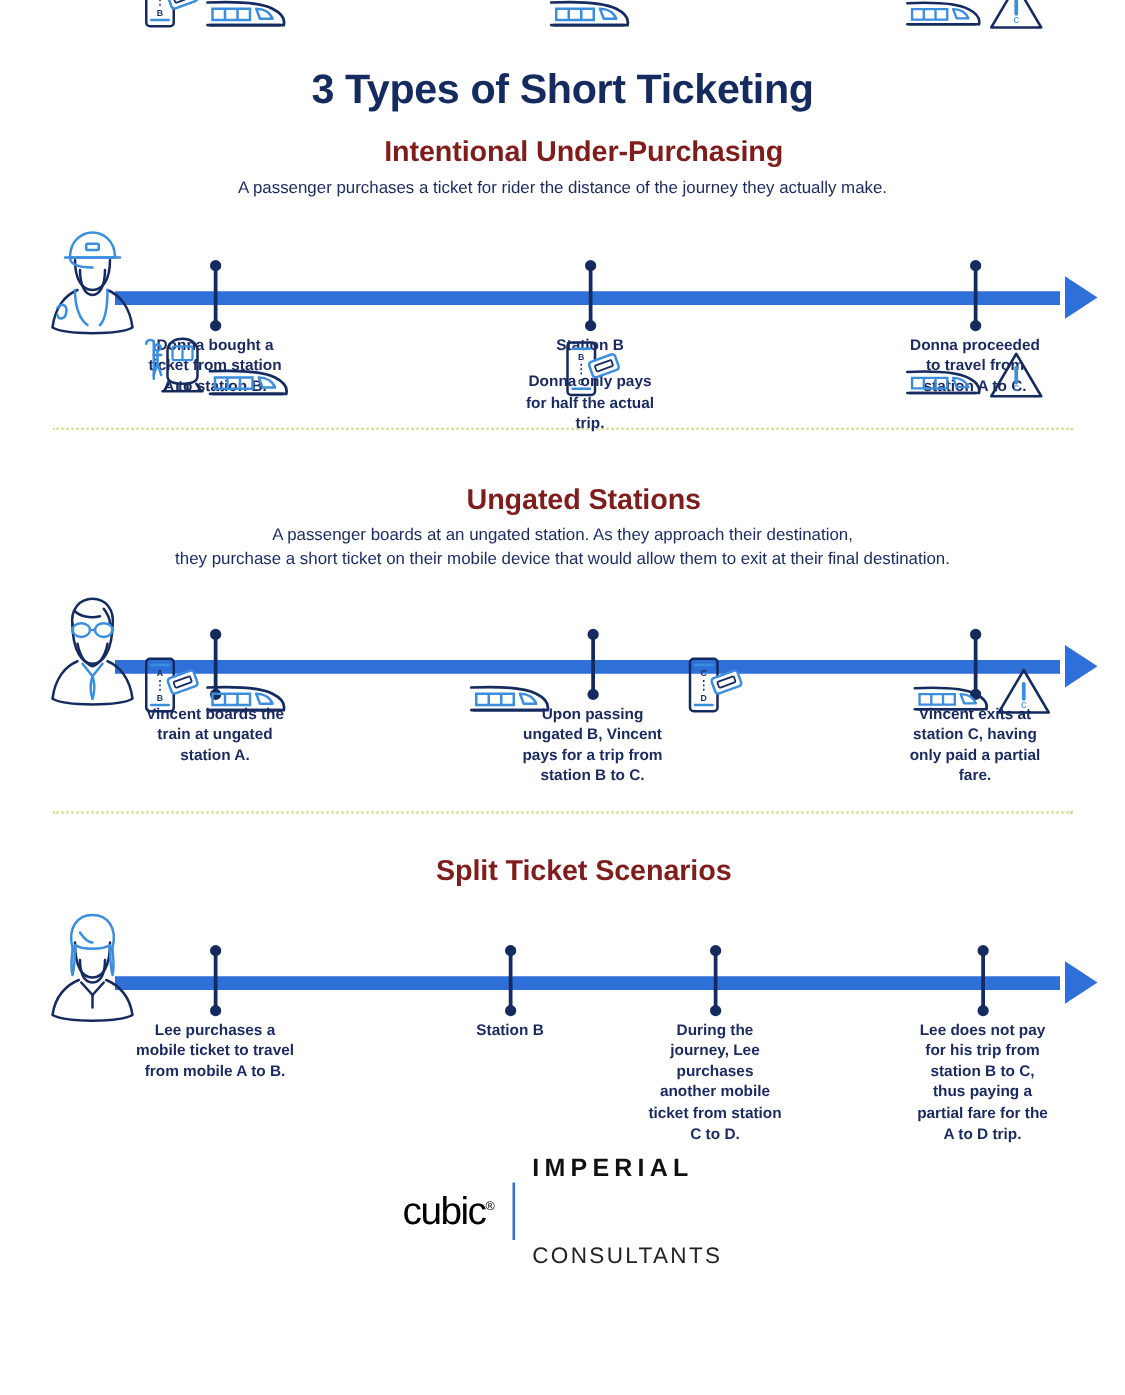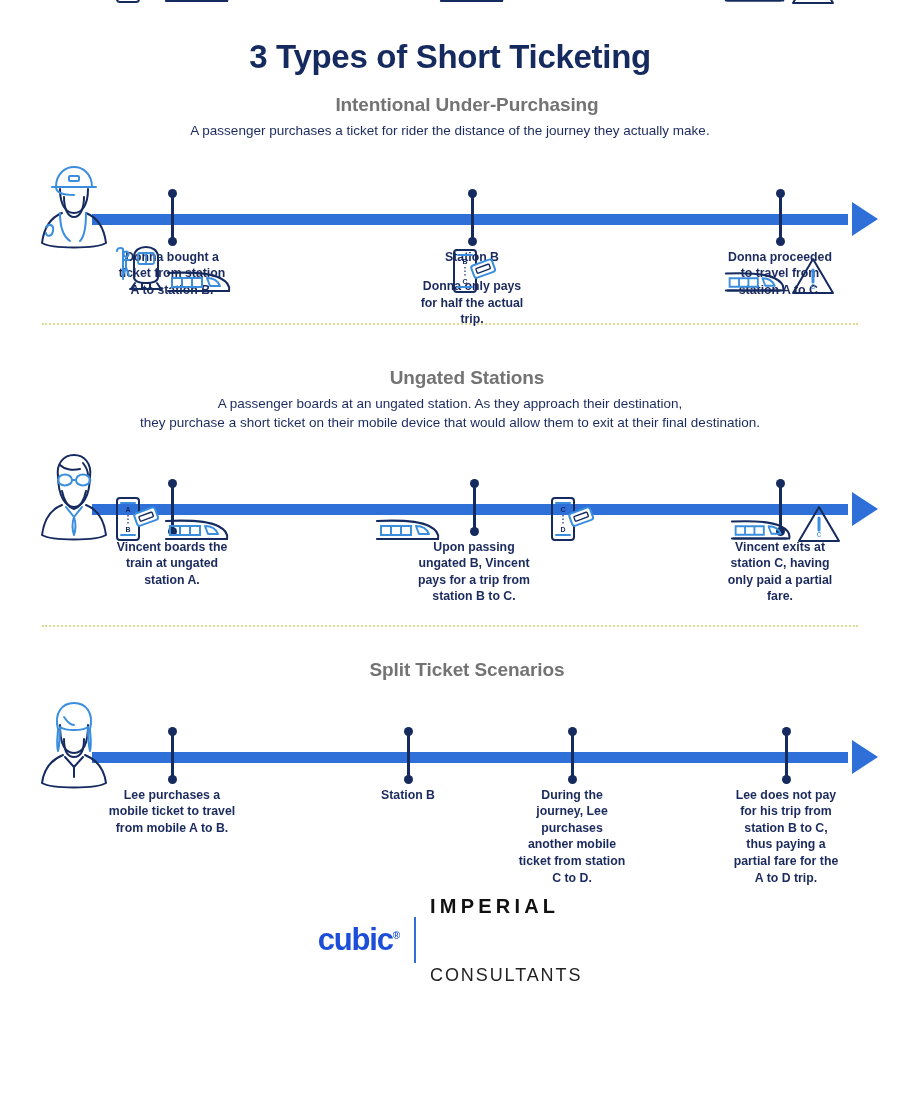--- a/index.html
+++ b/index.html
@@ -16,30 +16,30 @@
 
   .page { width: 900px; height: 1116px; position: relative; }
 
   
   .main-title {
     text-align: center;
     font-size: 33px;
     font-weight: bold;
     color: #152a5e;
     letter-spacing: -0.3px;
-    padding-top: 38px;
+    padding-top: 52px;
   }
 
   
   .section { position: relative; }
   .section-head { text-align: center; }
   .section-title {
-    font-size: 19px;
+    font-size: 23px;
     font-weight: bold;
-    color: #737373;
+    color: #7f1d1d;
     letter-spacing: -0.1px;
     padding-left: 34px;
   }
   .section-desc {
     font-size: 13.5px;
     color: #1b2a5e;
     line-height: 1.45;
     margin-top: 5px;
     padding: 0 16px;
   }
@@ -130,22 +130,22 @@
   
   .footer {
     display: flex;
     align-items: center;
     justify-content: center;
     gap: 14px;
     padding-top: 12px;
   }
   .logo-cubic {
     font-size: 31px;
-    font-weight: bold;
-    color: #1d4ed8;
+    font-weight: normal;
+    color: #000000;
     letter-spacing: -1.2px;
     position: relative;
   }
   .logo-cubic .reg { font-size: 10px; vertical-align: super; letter-spacing: 0; }
   .logo-sep { width: 2px; height: 46px; background: #2f6fd8; }
   .logo-imp { line-height: 1.12; }
   .logo-imp .l1 {
     font-size: 20px;
     letter-spacing: 4.2px;
     color: #111;

